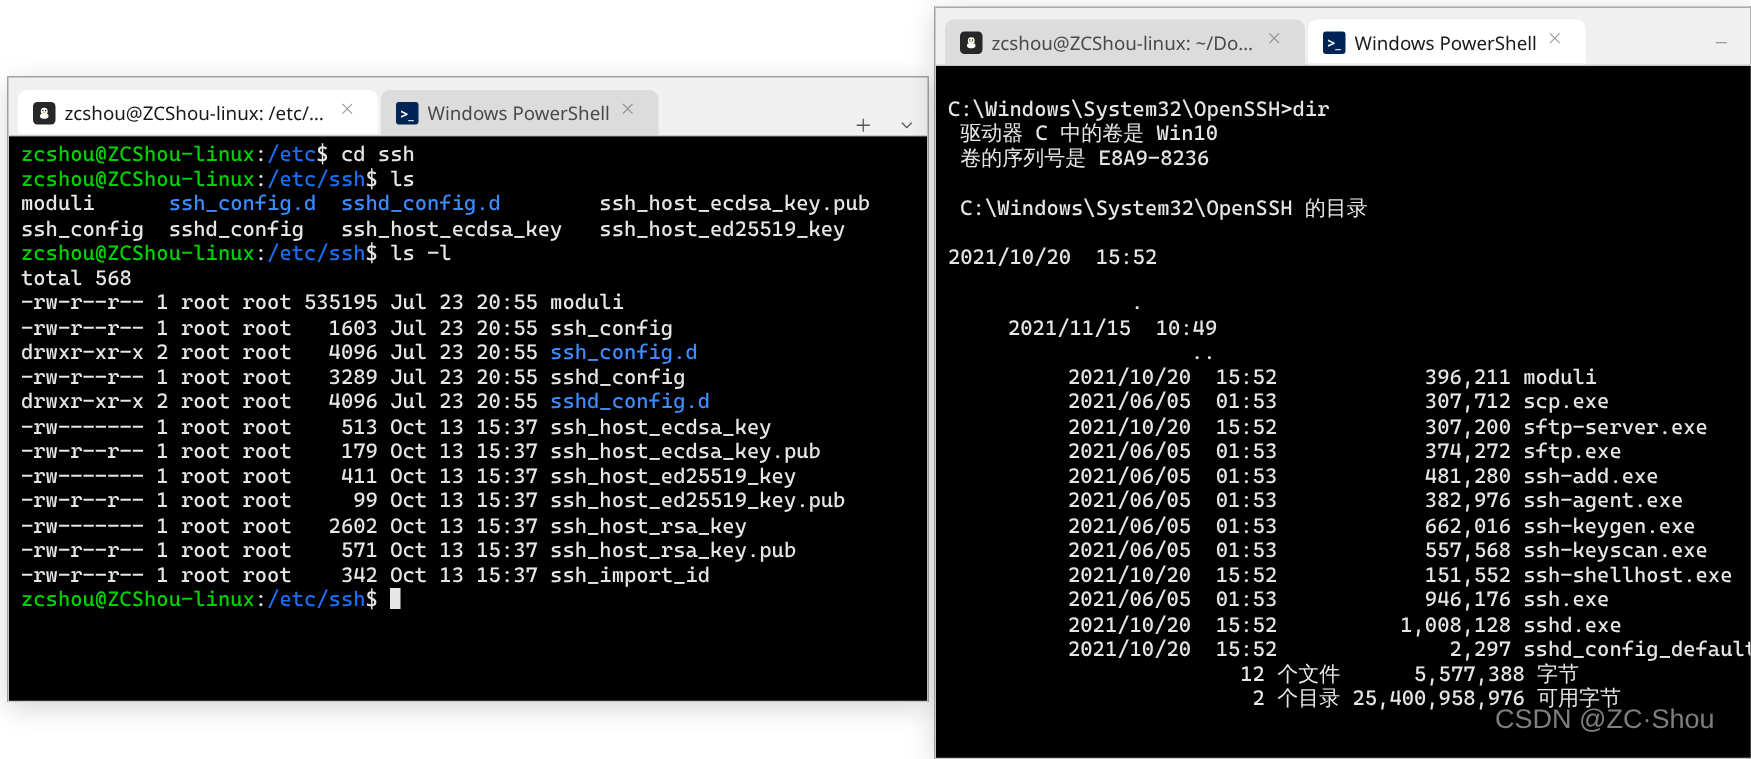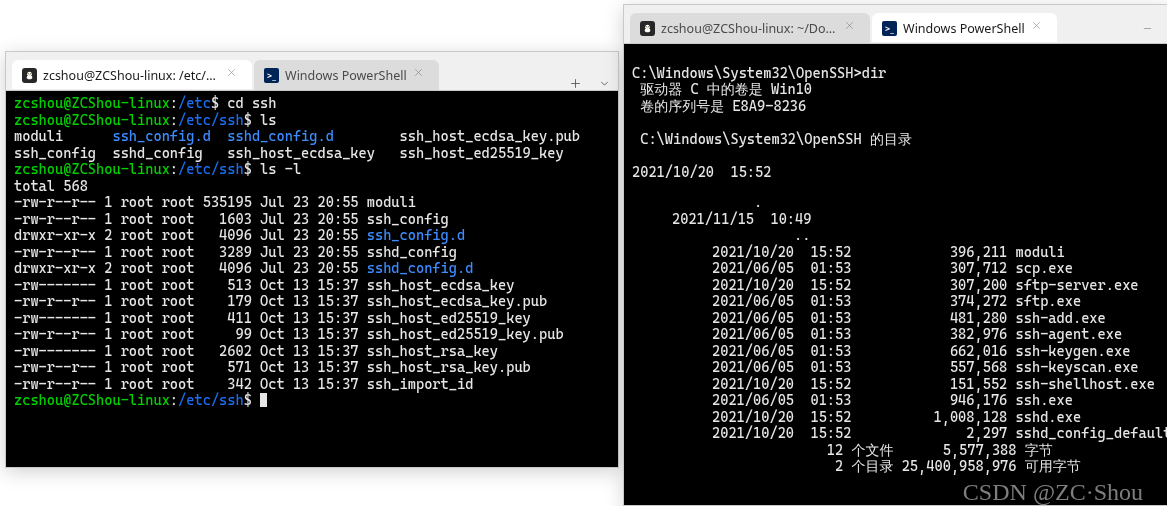--- a/index.html
+++ b/index.html
@@ -26,21 +26,21 @@
   .tab .tlabel{white-space:nowrap;overflow:hidden;text-overflow:ellipsis;flex:1}
   .tab .tx{width:16px;height:16px;margin-left:6px;flex:none;opacity:.6}
   .plus{width:30px;display:flex;align-items:center;justify-content:center;cursor:default}
   .chev{width:28px;display:flex;align-items:center;justify-content:center;cursor:default}
   .syschrome{display:flex;align-items:center}
   .sysbtn{width:44px;height:30px;display:flex;align-items:center;justify-content:center;cursor:default;opacity:.6}
   .term{flex:1;background:#000;color:var(--white);padding:4px 6px 6px 8px;white-space:pre;overflow:hidden;line-height:1.18}
   .host{color:var(--green)}
   .path{color:var(--blue)}
   .dir{color:var(--cyan2);font-weight:normal}
-  .watermark{position:absolute;right:24px;bottom:0;font-family:Liberation Serif, serif;font-size:24px;color:rgba(180,180,180,.7);pointer-events:none;user-select:none}
+  .watermark{position:absolute;right:24px;bottom:16px;font-family:Liberation Sans, sans-serif;font-size:18px;color:rgba(180,180,180,.7);pointer-events:none;user-select:none}
   .ps-icon{width:15px;height:15px;background:#012456;border-radius:2px;display:flex;align-items:center;justify-content:center;color:#fff;font-size:9px;font-weight:bold}
   .tux{width:15px;height:15px;background:#272727;border-radius:3px;display:flex;align-items:center;justify-content:center}
   .tux svg{width:11px;height:11px}
   svg{display:block}
   @keyframes blink{50%{opacity:0}}
   .cursor{display:inline-block;width:7px;height:14px;background:#e6e6e6;vertical-align:-2px;animation:blink 1s steps(1) infinite}
 </style>
 </head>
 <body>
 

